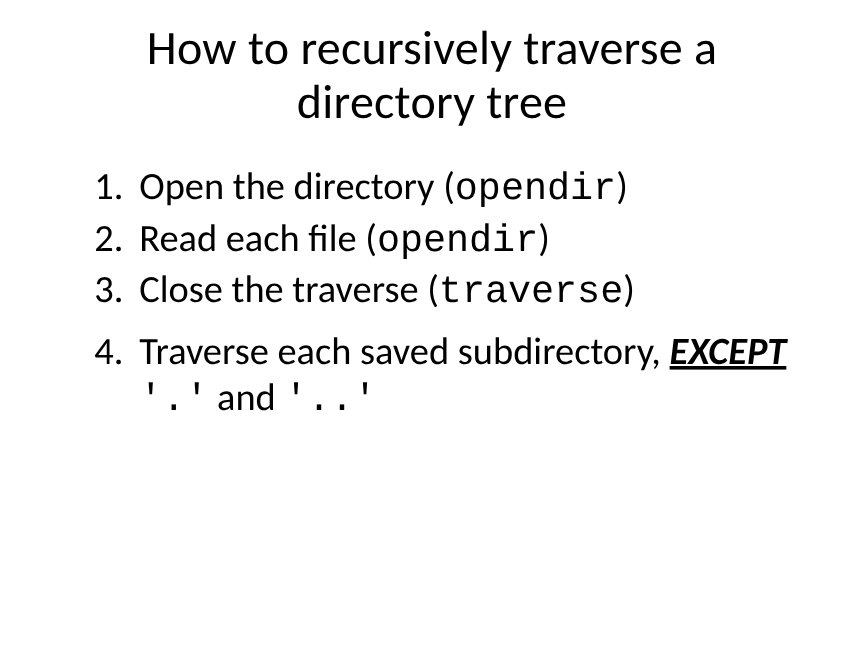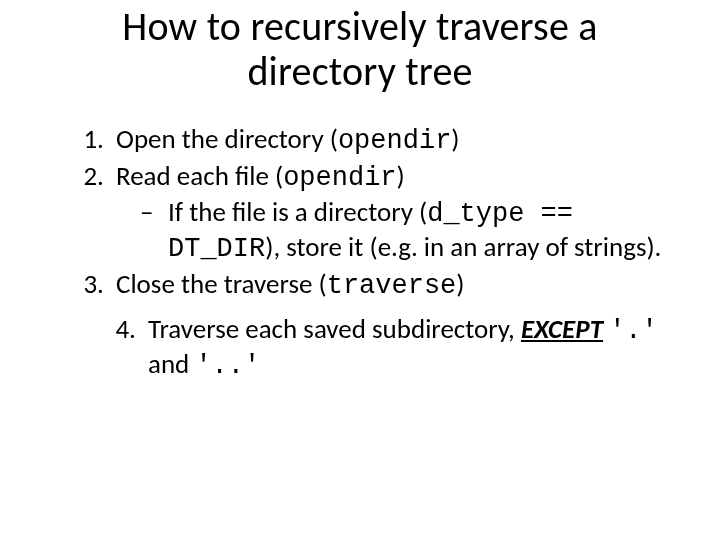--- a/index.html
+++ b/index.html
@@ -8,32 +8,32 @@
     width: 720px;
     height: 540px;
     background: #ffffff;
     font-family: Calibri, "Segoe UI", Arial, sans-serif;
     color: #000000;
   }
   .slide {
     box-sizing: border-box;
     width: 720px;
     height: 540px;
-    padding: 5px 54px 40px 54px;
+    padding: 18px 54px 40px 54px;
   }
   .title {
     font-size: 40px;
     line-height: 1.12;
     text-align: center;
     font-weight: 400;
     margin: 0 0 28px 0;
     letter-spacing: 0.2px;
   }
   .body {
-    font-size: 27px;
+    font-size: 32px;
     line-height: 1.22;
   }
   ol.top {
     list-style: decimal;
     margin: 0;
     padding-left: 56px;
   }
   ol.top > li {
     padding-left: 6px;
     margin-bottom: 2px;
@@ -56,44 +56,38 @@
   .mono {
     font-family: "Courier New", Courier, monospace;
   }
   .except {
     font-weight: bold;
     font-style: italic;
     text-decoration: underline;
   }
   .li4 {
     margin-top: 10px;
-    margin-left: 32px;
   }
 </style>
 </head>
 <body>
 
 <div class="slide">
 
   <h1 class="title">How to recursively traverse a directory tree</h1>
 
   <div class="body">
     <ol class="top">
 
       <li>
         <span>Open the directory (</span><span class="mono">opendir</span><span>)</span>
       </li>
 
       <li>
         <span>Read each file (</span><span class="mono">opendir</span><span>)</span>
-        <ul class="sub">
-          <li>
-            <span>If the file is a directory (</span><span class="mono">d_type == DT_DIR</span><span>), store it (e.g. in an array of strings).</span>
-          </li>
-        </ul>
       </li>
 
       <li>
         <span>Close the traverse (</span><span class="mono">traverse</span><span>)</span>
       </li>
 
       <li class="li4">
         <span>Traverse each saved subdirectory, </span><span class="except">EXCEPT</span><span> </span><span class="mono">'.'</span><span> and </span><span class="mono">'..'</span>
       </li>
 

